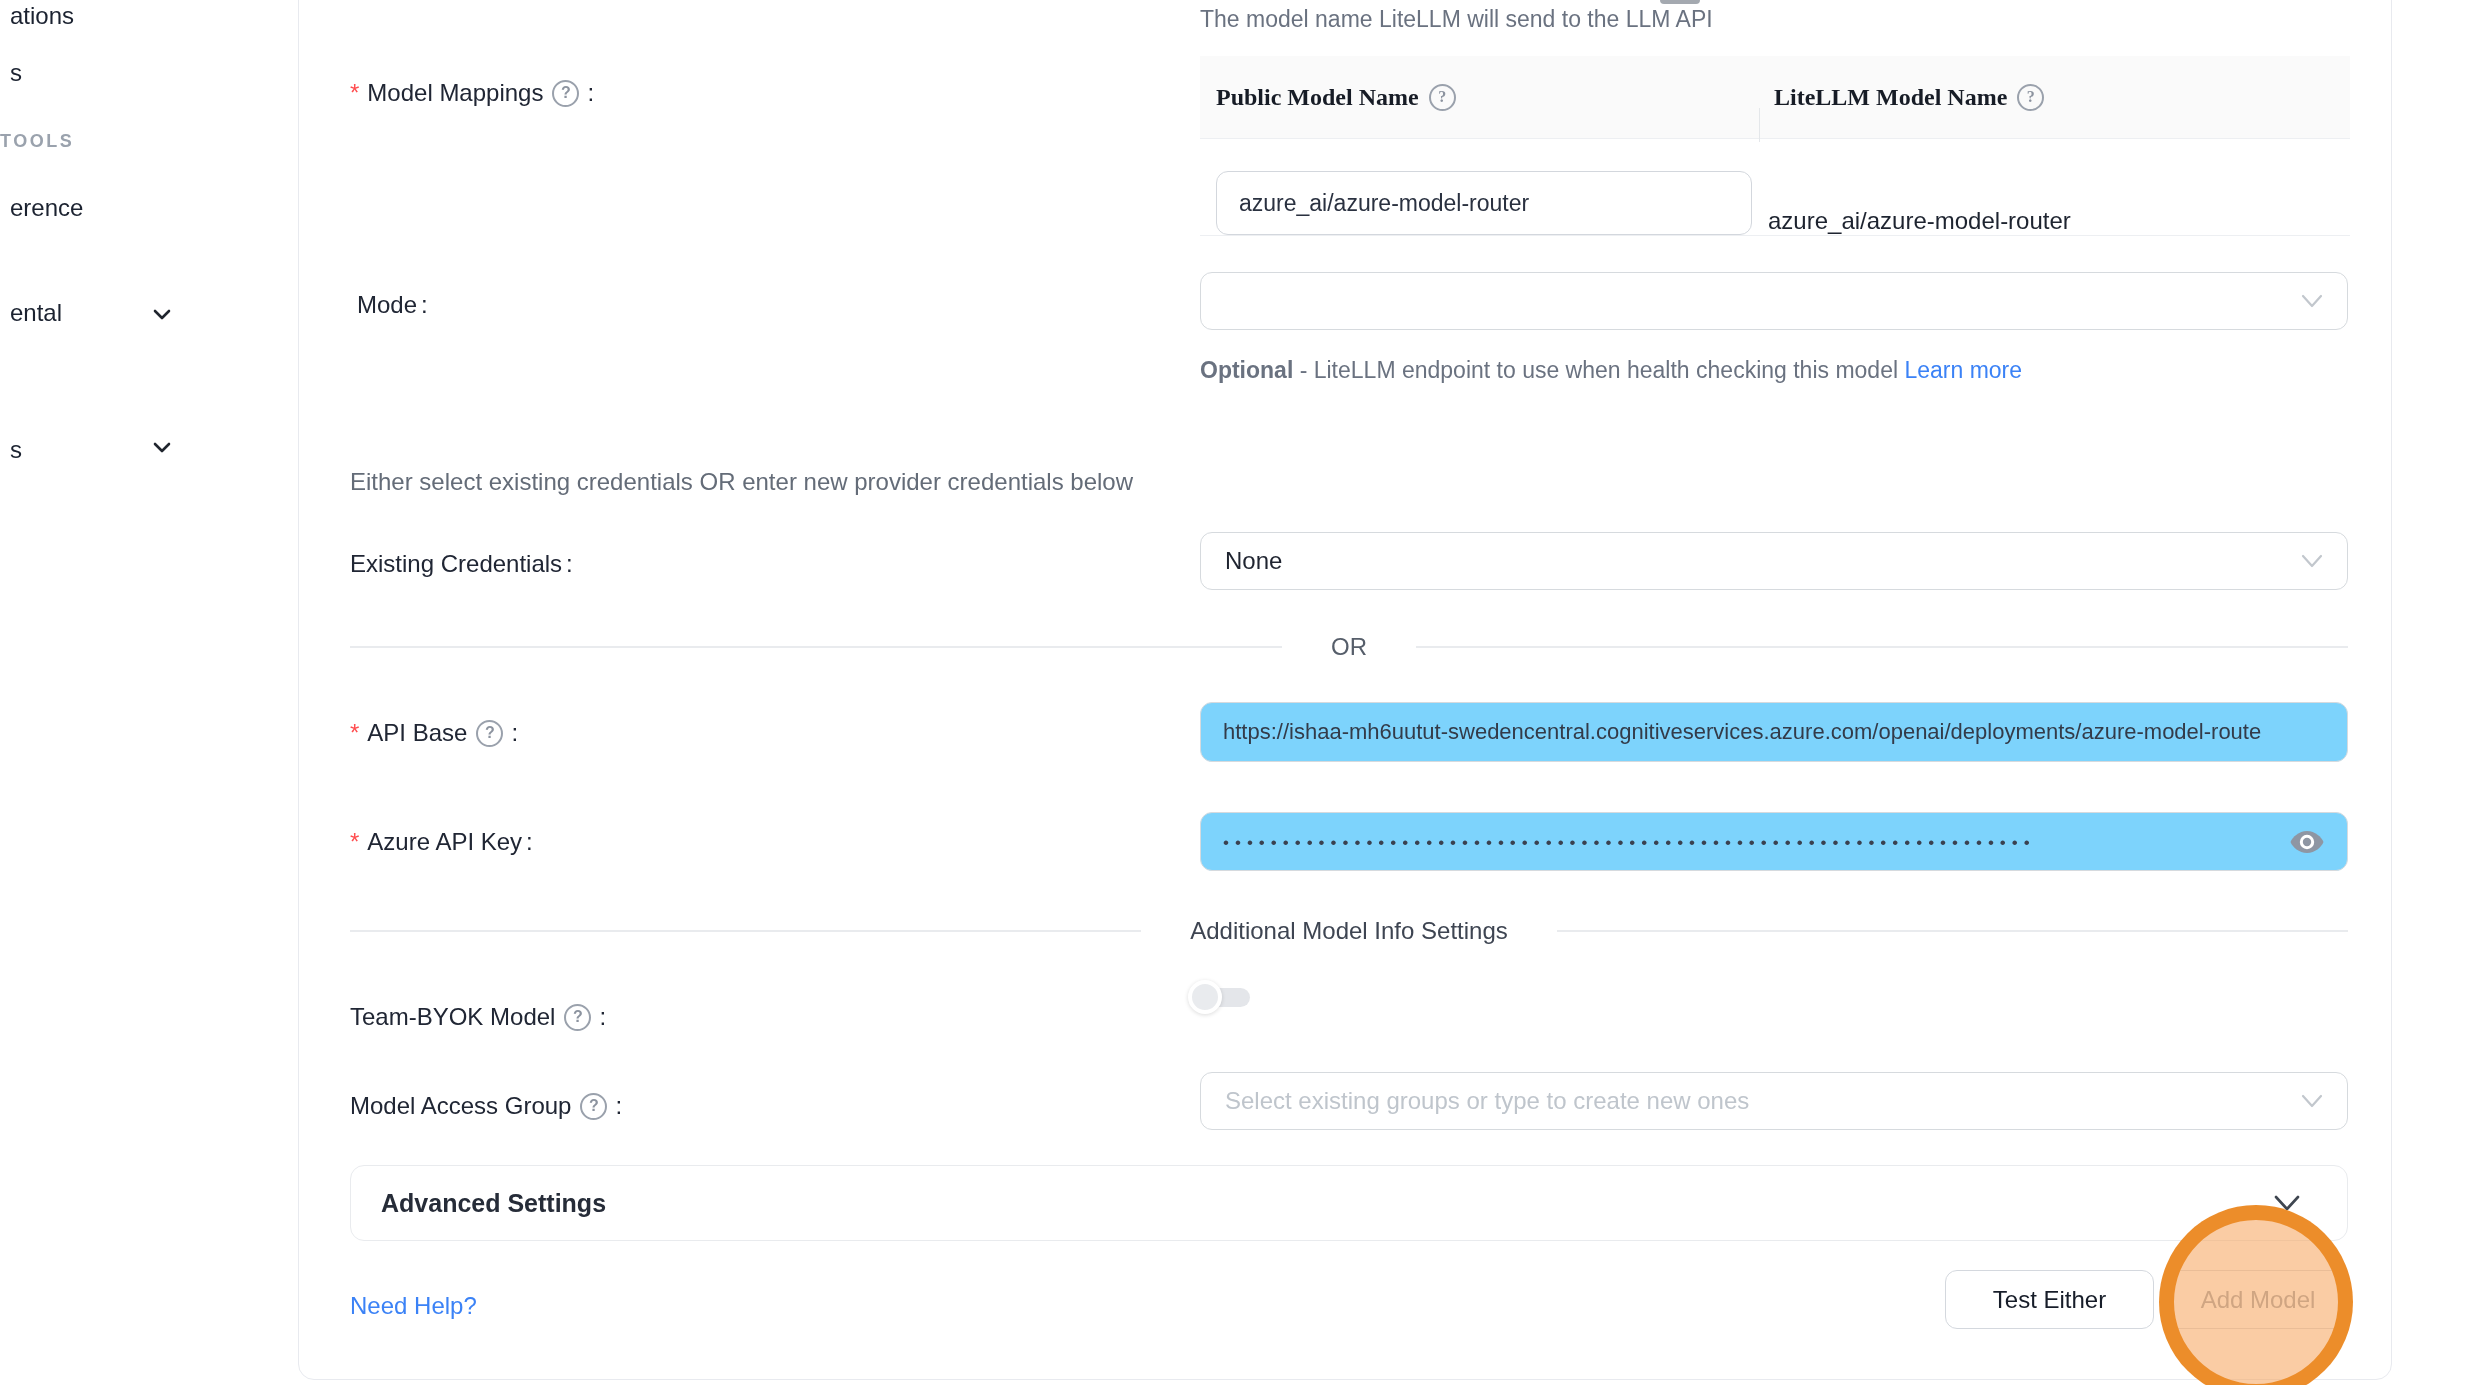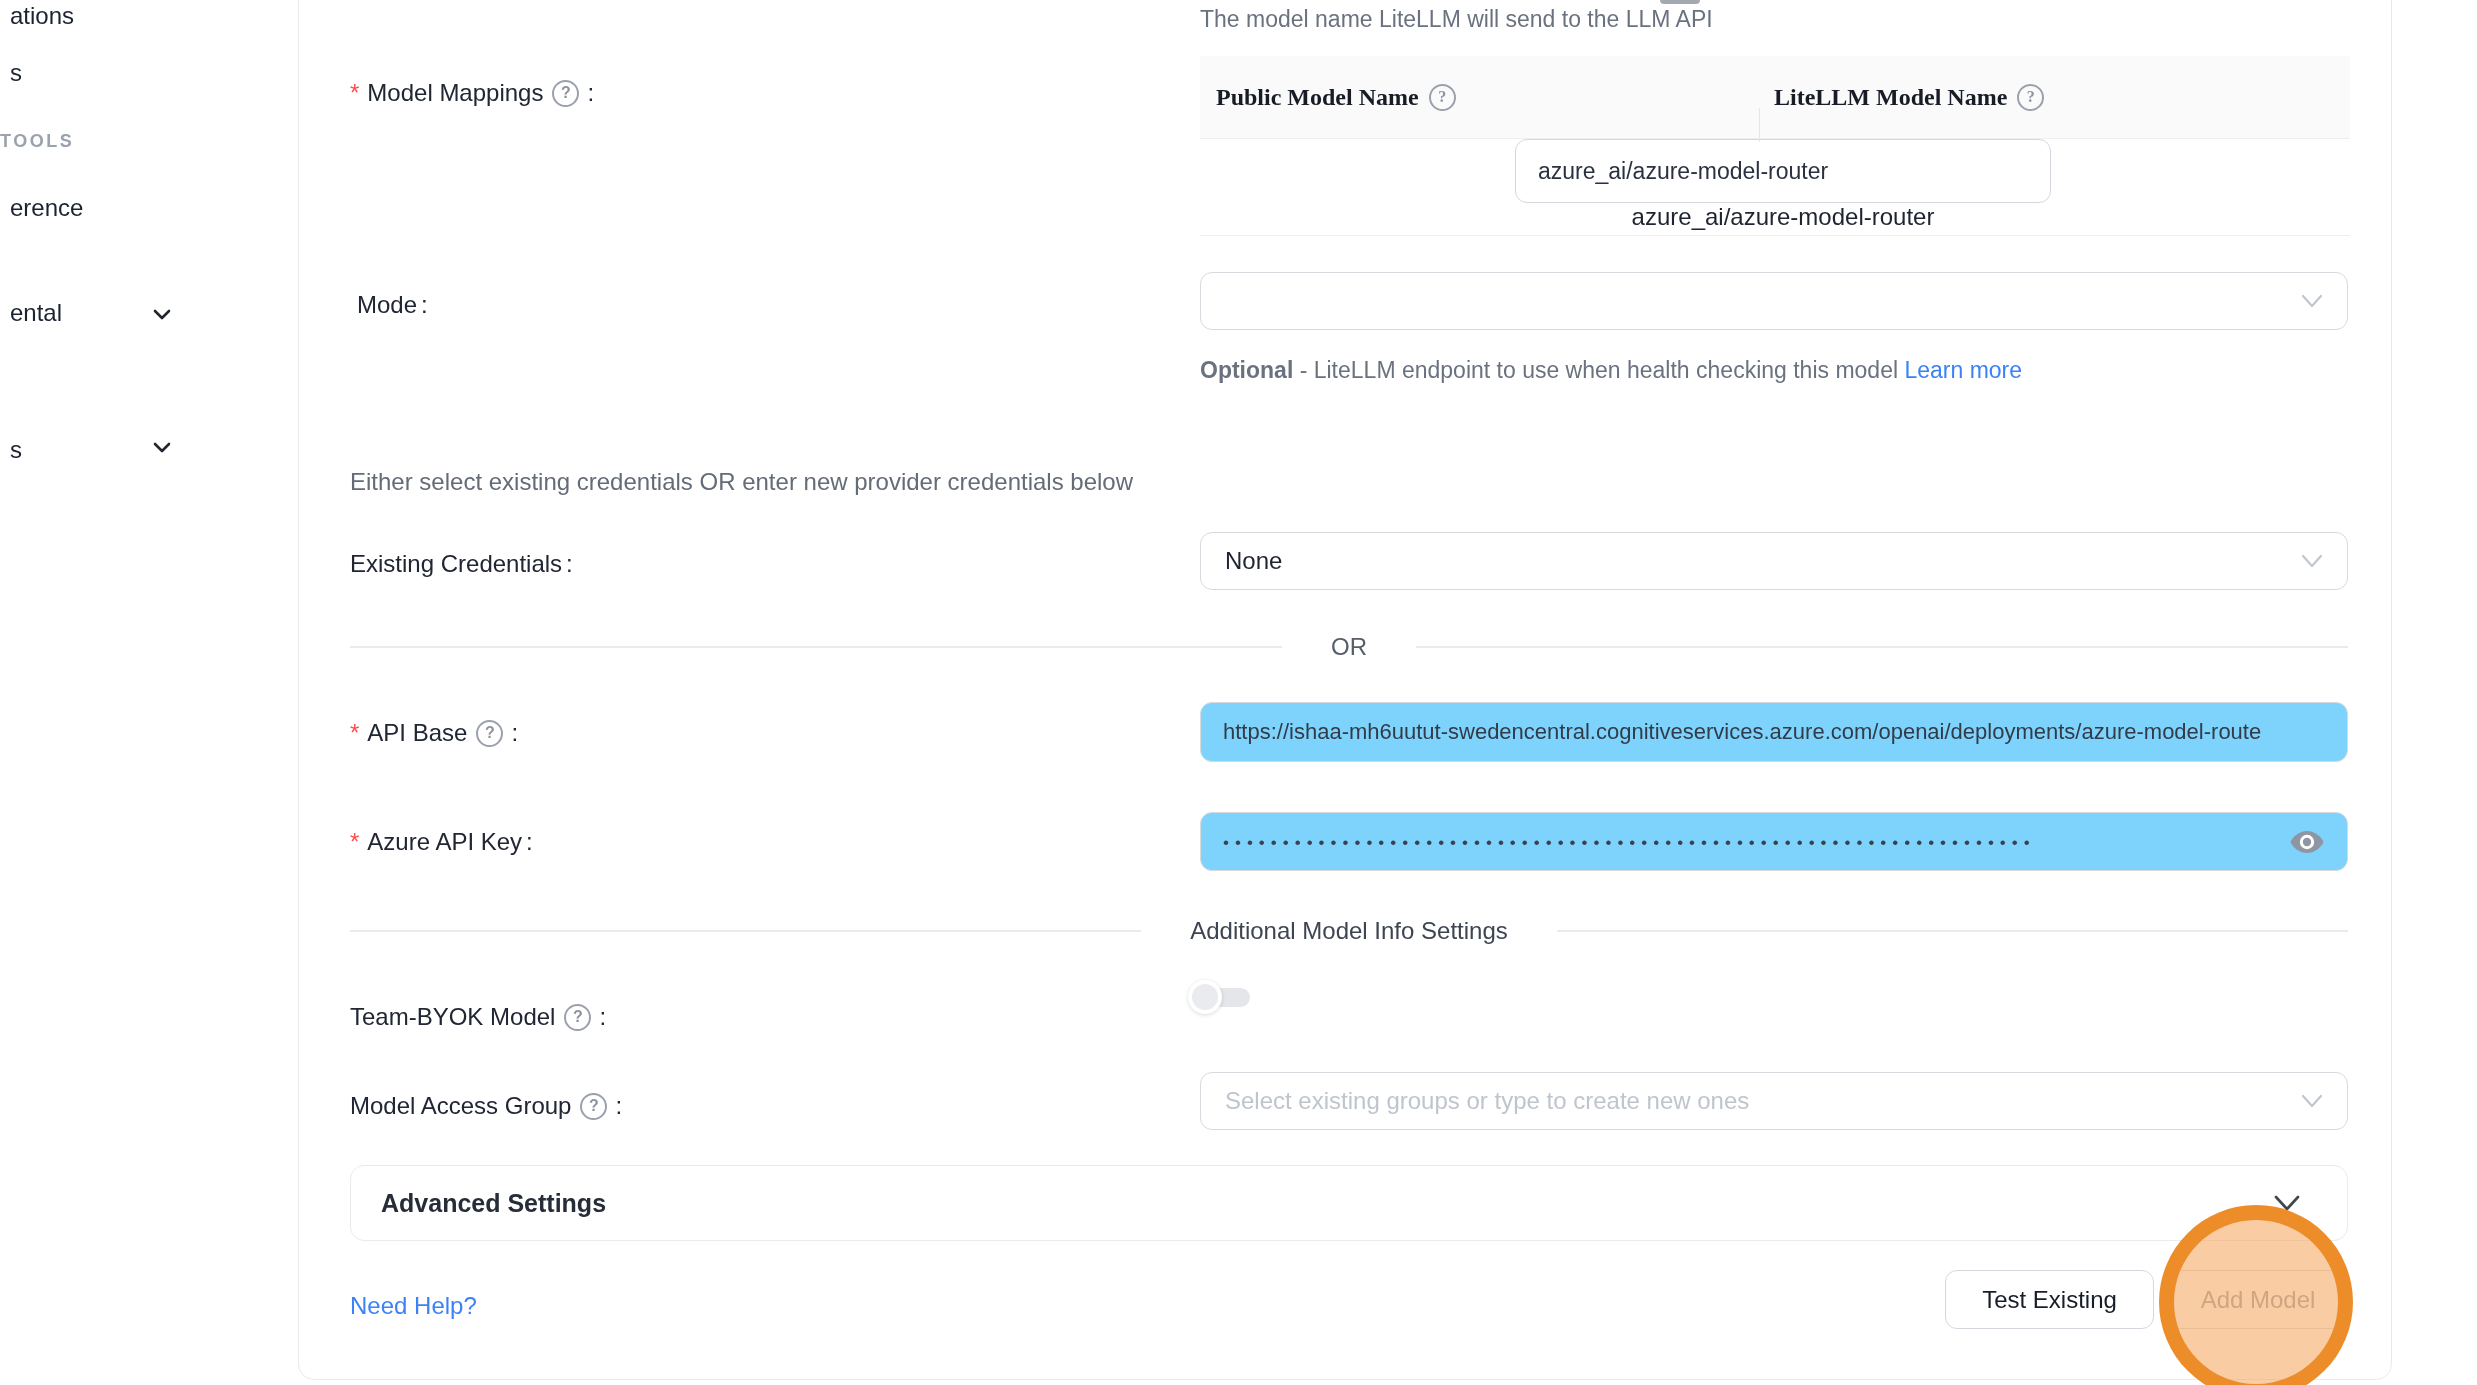--- a/index.html
+++ b/index.html
@@ -28,21 +28,21 @@
   .link{color:#3b82f6;cursor:pointer;}
 
   
   .mtable{left:1200px;top:56px;width:1150px;}
   .mt-header{display:flex;align-items:center;height:82px;background:#fafafa;border-bottom:1px solid #edeff2;font-family:Liberation Serif, serif;}
   .mt-h{display:flex;align-items:center;font-size:24px;font-weight:700;color:#171c26;box-sizing:border-box;}
   .mt-h1{width:560px;padding-left:16px;position:relative;}
   .mt-h1::after{content:"";position:absolute;right:0;top:24px;width:1px;height:34px;background:#e4e7ea;}
   .mt-h2{padding-left:14px;}
   .mt-h .qicon{margin:0 0 0 10px;}
-  .mt-body{display:flex;align-items:center;height:96px;border-bottom:1px solid #edeff2;flex-direction:column;}
+  .mt-body{display:flex;align-items:flex-end;height:96px;border-bottom:1px solid #edeff2;}
   .mt-input{margin-left:16px;width:536px;height:64px;border:1.5px solid #d3d7dd;border-radius:12px;
             display:flex;align-items:center;padding:0 22px;font-size:23px;color:#2a3140;background:#fff;
             box-sizing:border-box;white-space:nowrap;overflow:hidden;}
   .mt-val{padding-left:16px;font-size:24px;color:#1e2430;}
 
   
   .select{left:1200px;width:1148px;height:58px;border:1.5px solid #d6dade;border-radius:12px;background:#fff;
           display:flex;align-items:center;padding:0 64px 0 24px;box-sizing:border-box;font-size:24px;color:#1f2430;}
   .select .chev{position:absolute;right:24px;top:50%;margin-top:-8px;width:22px;height:16px;color:#c2c7cd;}
   .placeholder{color:#bfc5cc;}
@@ -230,18 +230,18 @@
     <span class="placeholder">Select existing groups or type to create new ones</span>
     <span class="chev">
       <svg viewBox="0 0 22 16" width="22" height="16">
           <polyline points="2,3 11,13 20,3" fill="none" stroke="currentColor" stroke-width="2.2" stroke-linecap="round" stroke-linejoin="round"></polyline>
         </svg>
     </span>
   </div>
 
   <div class="abs link" style="left:350px;top:1292px;font-size:24px">Need Help?</div>
 
-  <div class="abs btn btn-test">Test Existing</div>
+  <div class="abs btn btn-test">Test Either</div>
   <div class="abs btn btn-add">Add Model</div>
 
   <div class="abs highlight"></div>
 
 </div>
 
 </body></html>

